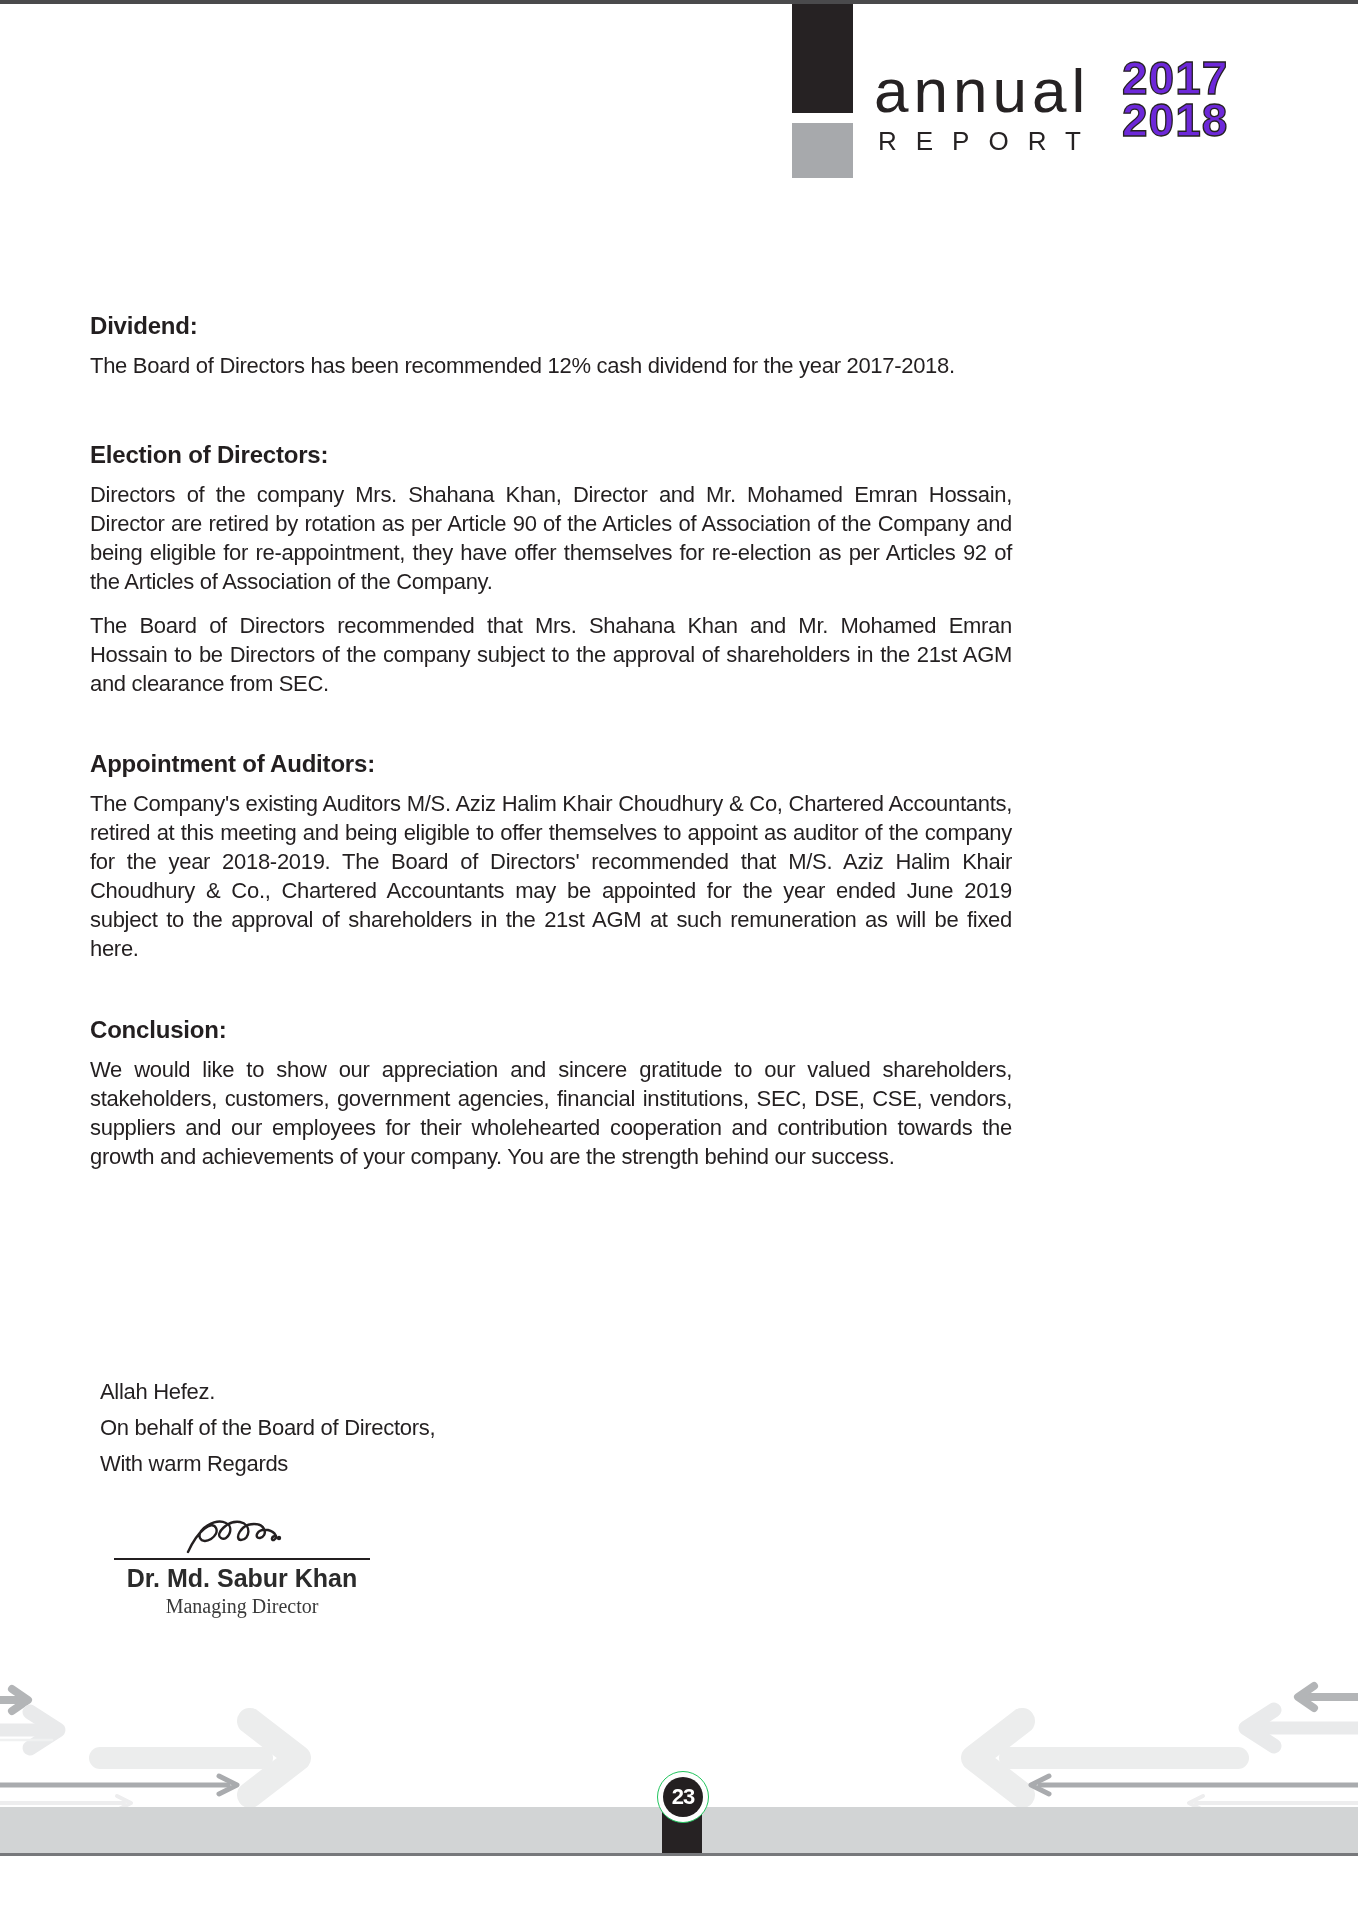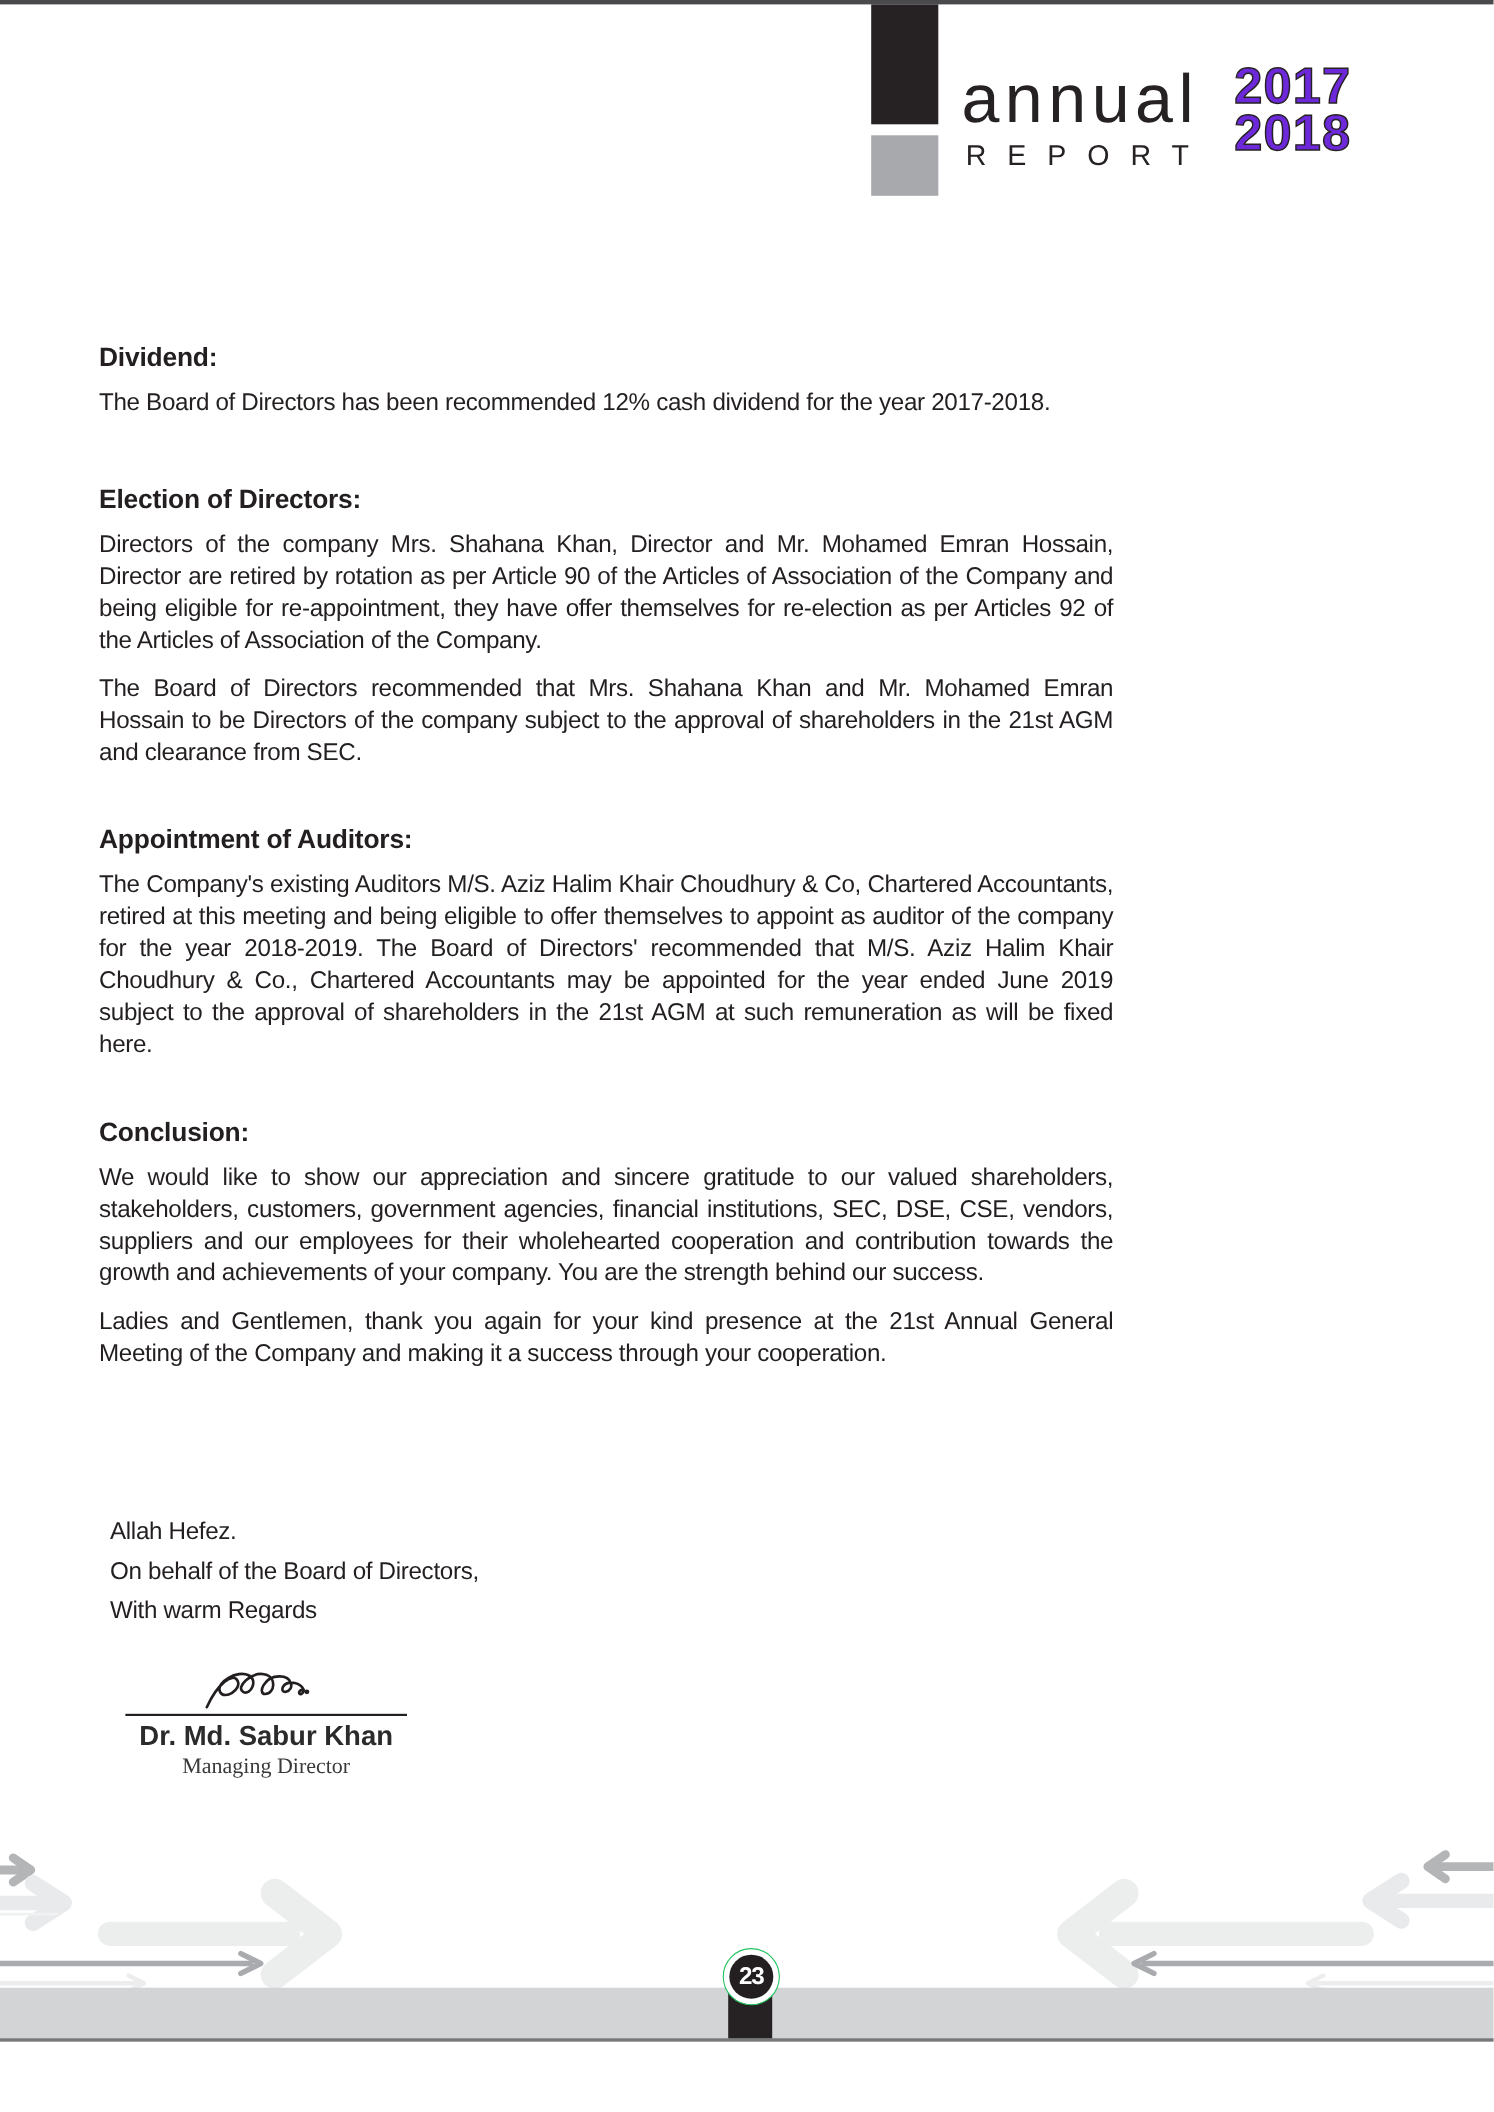--- a/index.html
+++ b/index.html
@@ -97,21 +97,20 @@
   </div>
 
   <div class="section" style="top:750px;">
     <h2>Appointment of Auditors:</h2>
     <p>The Company's existing Auditors M/S. Aziz Halim Khair Choudhury &amp; Co, Chartered Accountants, retired at this meeting and being eligible to offer themselves to appoint as auditor of the company for the year 2018-2019. The Board of Directors' recommended that M/S. Aziz Halim Khair Choudhury  &amp; Co., Chartered Accountants may be appointed for the year ended June 2019 subject to the approval of shareholders in the 21st  AGM at such remuneration as will be fixed here.</p>
   </div>
 
   <div class="section" style="top:1016px;">
     <h2>Conclusion:</h2>
     <p>We would like to show our appreciation and sincere gratitude to our valued shareholders, stakeholders, customers, government agencies, financial institutions, SEC, DSE, CSE, vendors, suppliers and our employees for their wholehearted cooperation and contribution towards the growth and achievements of your company. You are the strength behind our success.</p>
-    <p>Ladies and Gentlemen, thank you again for your kind presence at the 21st Annual General Meeting of the Company and making it a success through your cooperation.</p>
   </div>
 
   <div class="closing">
     <div>Allah Hefez.</div>
     <div>On behalf of the Board of Directors,</div>
     <div>With warm Regards</div>
   </div>
 
   <div class="signature">
     <svg class="sig-scribble" width="120" height="44" viewBox="0 0 120 44" fill="none">

